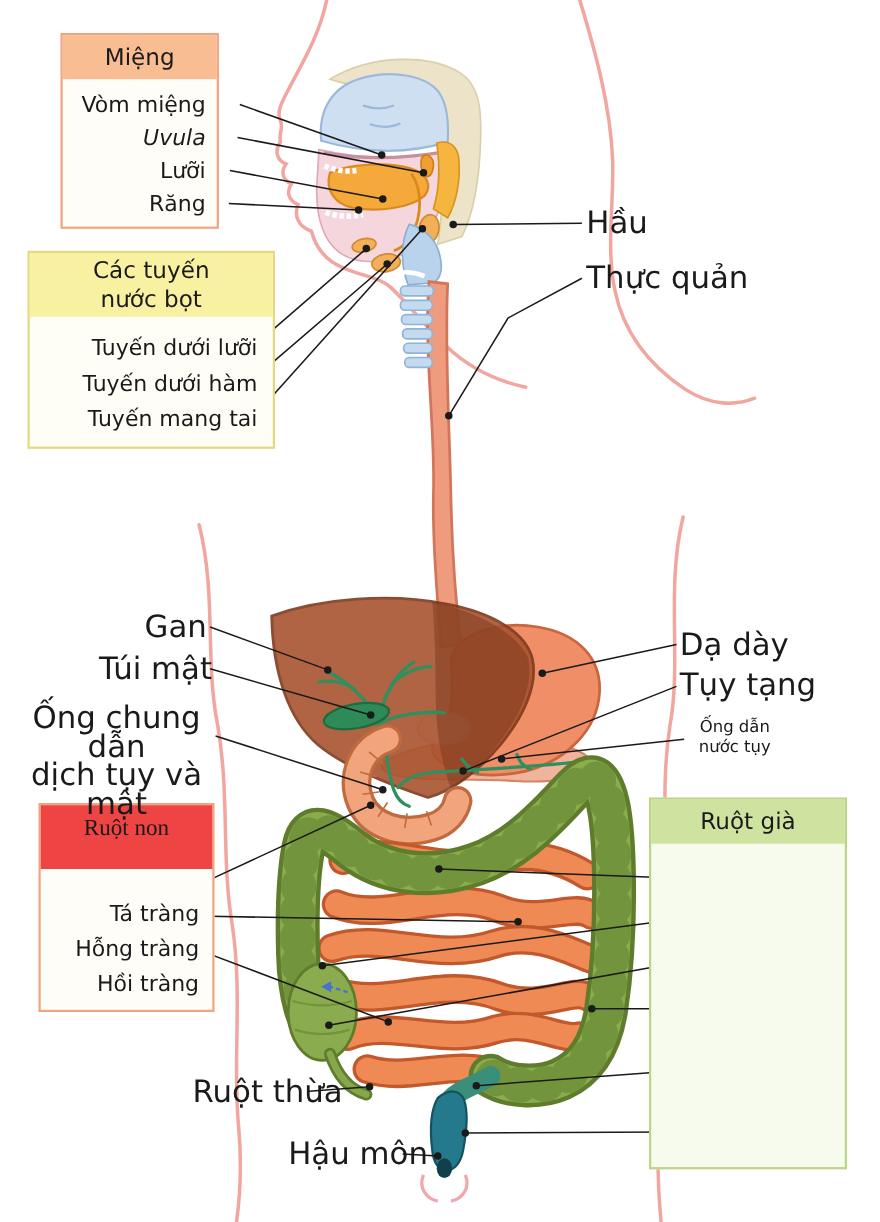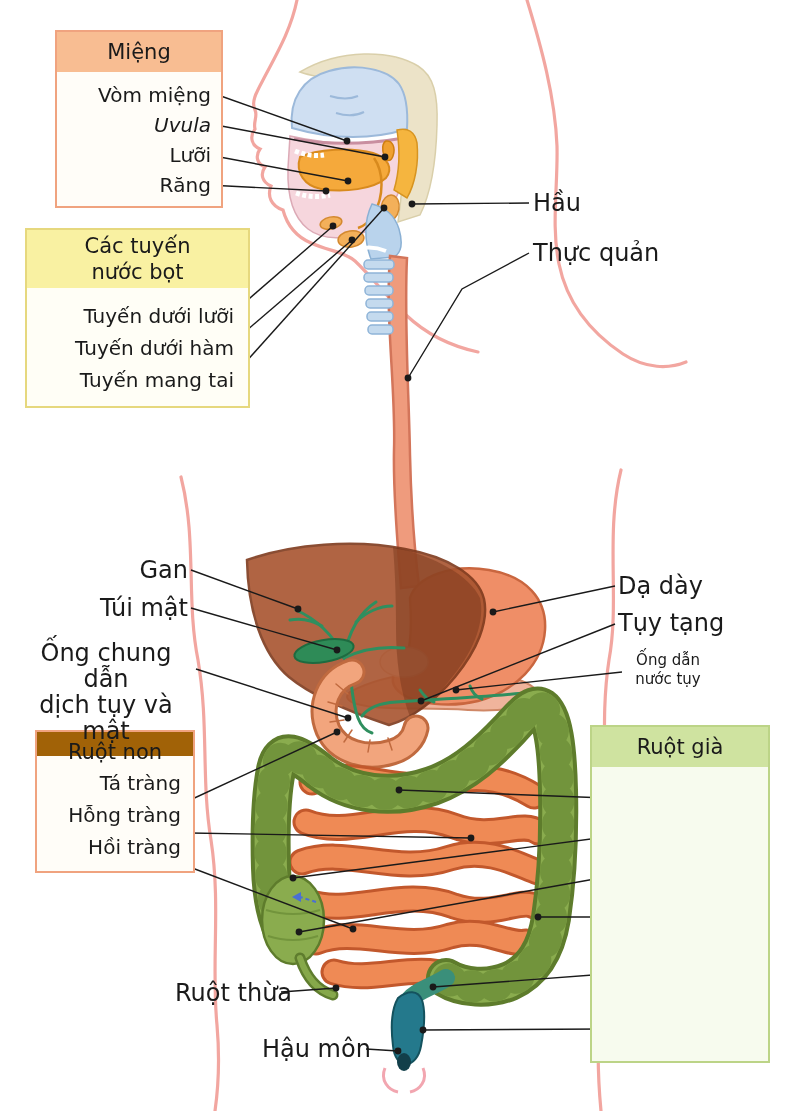--- a/index.html
+++ b/index.html
@@ -4,39 +4,39 @@
 <style>
   html,body{margin:0;padding:0;background:#fff;}
   .canvas{position:relative;width:800px;height:1111px;background:#ffffff;
     font-family:"DejaVu Sans","Liberation Sans",sans-serif;color:#1a1a1a;overflow:hidden;}
   svg.art{position:absolute;left:0;top:0;}
   .lblbox{position:absolute;border:2px solid;box-sizing:border-box;}
   .hdr{text-align:center;font-size:21px;}
   .hdr-line{line-height:26px;}
   .row{font-size:20px;}
   .italic{font-style:italic;}
-  .box-mouth{left:55px;top:30px;width:168px;border-color:#f0a37f;background:#fffdf8;}
+  .box-mouth{left:55px;top:30px;width:144px;border-color:#f0a37f;background:#fffdf8;}
   .box-mouth .hdr{background:#f8bd92;height:40px;line-height:40px;}
   .box-mouth .items{padding:8px 10px 6px 0;text-align:right;}
   .box-mouth .row{height:30px;line-height:30px;}
   .box-saliva{left:25px;top:228px;width:225px;border-color:#e6d87e;background:#fffef6;}
   .box-saliva .hdr{background:#f9f1a2;padding:3px 0 3px 0;}
   .box-saliva .items{padding:12px 14px 10px 0;text-align:right;}
   .box-saliva .row{height:32px;line-height:32px;}
   .box-smallint{left:35px;top:730px;width:160px;border-color:#f0a37f;background:#fffdf8;}
-  .box-smallint .hdr{background:#a16207;height:24px;line-height:40px;}
-  .box-smallint .items{padding:11px 12px 8px 0;text-align:right;}
+  .box-smallint .hdr{background:#ef4444;height:58px;line-height:40px;font-family:Liberation Serif, serif;}
+  .box-smallint .items{padding:24px 12px 8px 0;text-align:right;}
   .box-smallint .row{height:32px;line-height:32px;}
   .box-largeint{left:590px;top:725px;width:180px;height:338px;border-color:#bcd487;background:#f7fbee;}
   .box-largeint .hdr{background:#cfe3a0;height:40px;line-height:40px;}
   .box-largeint .items{padding:11px 4px 8px 16px;text-align:left;}
   .box-largeint .row{height:38px;line-height:38px;}
   .box-largeint .sigmoid{margin-top:14px;line-height:26px;}
   .box-largeint .rectum-row{margin-top:20px;line-height:26px;height:26px;}
-  .flt{position:absolute;font-size:24px;line-height:24px;white-space:nowrap;}
+  .flt{position:absolute;font-size:28px;line-height:24px;white-space:nowrap;}
   .flt-right{text-align:right;}
   .flt-center{text-align:center;white-space:normal;}
   .flt-small{font-size:15px;line-height:19px;}
 </style>
 </head>
 <body>
 
 <div class="canvas">
 
 <svg class="art" width="800" height="1111" viewBox="0 0 800 1111">

